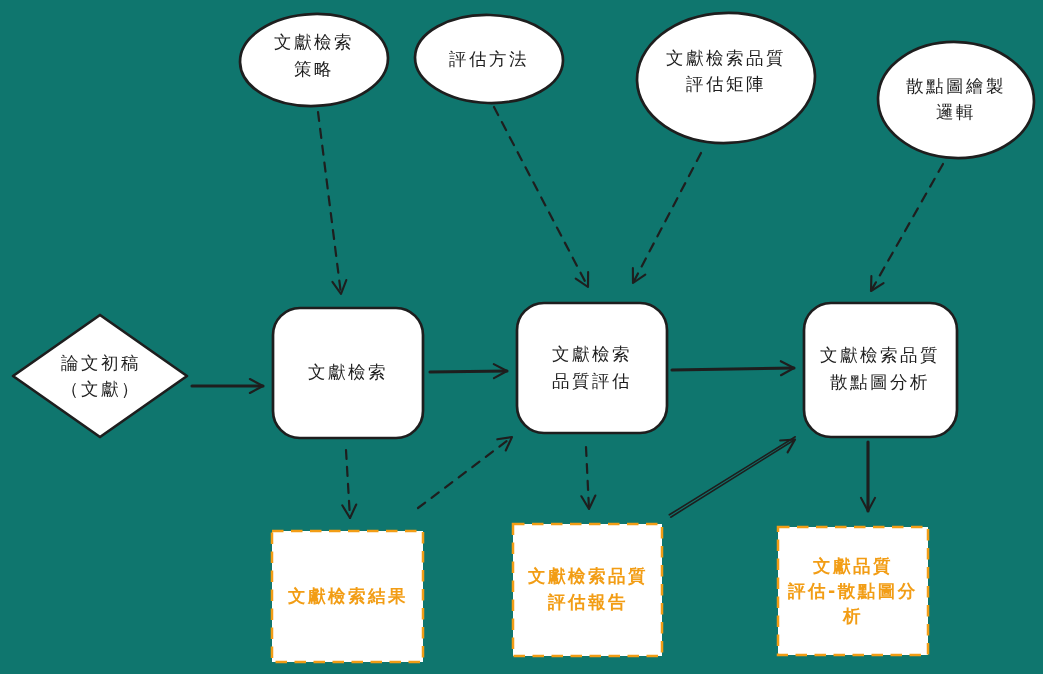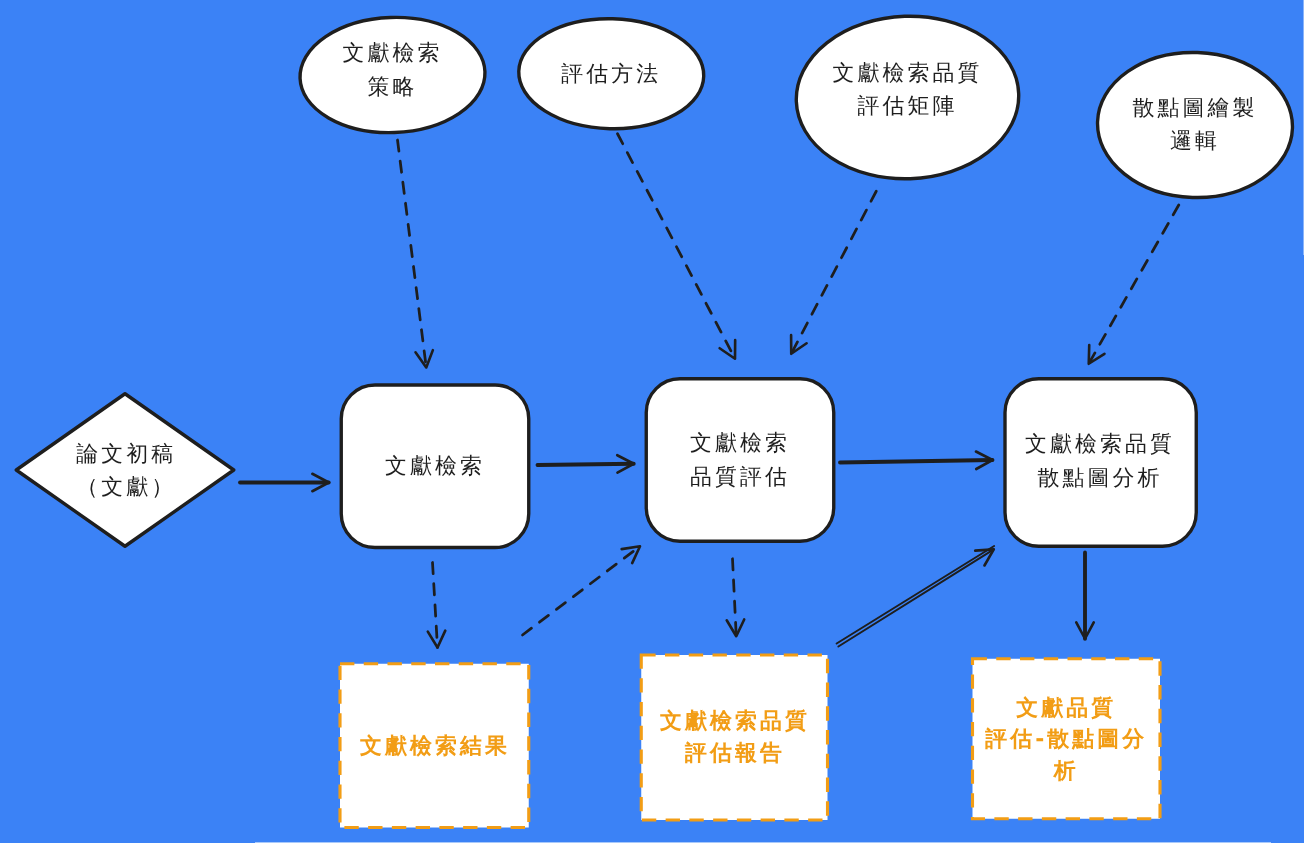--- a/index.html
+++ b/index.html
@@ -5,21 +5,21 @@
   html, body {
     margin: 0;
     padding: 0;
     background: #ffffff;
     font-family: "DejaVu Sans", "Liberation Sans", sans-serif;
   }
   .canvas-wrap {
     width: 1043px;
     height: 674px;
     position: relative;
-    background: #3b82f6;
+    background: #0f766e;
     overflow: hidden;
   }
   svg { display: block; }
   text {
     font-family: "DejaVu Sans", "Liberation Sans", sans-serif;
     fill: #1e1e1e;
     font-size: 17.5px;
     letter-spacing: 2.5px;
   }
   .accent-text {

